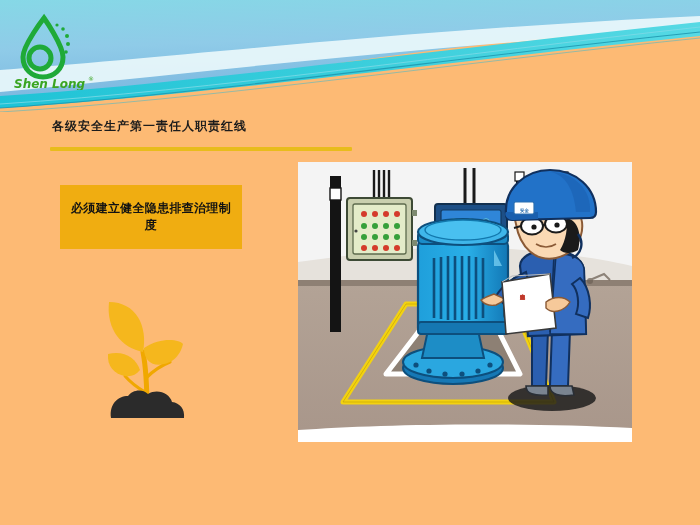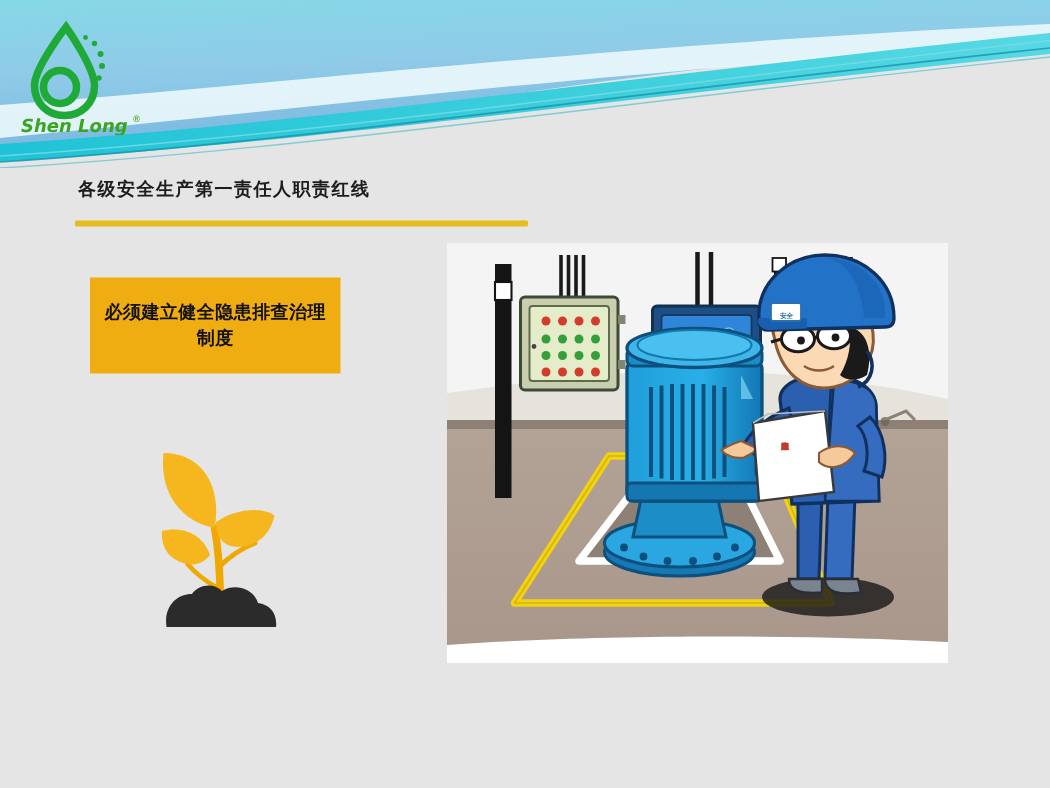--- a/index.html
+++ b/index.html
@@ -1,37 +1,37 @@
 <!DOCTYPE html>
 <html><head>
 <meta charset="utf-8">
 <style>
   html,body{margin:0;padding:0;background:#fff;}
   body{width:700px;height:525px;overflow:hidden;
        font-family:"Liberation Sans","DejaVu Sans",sans-serif;}
 
-  .slide{position:relative;width:700px;height:525px;background:#e5e5e5;overflow:hidden;}
+  .slide{position:relative;width:700px;height:525px;background:#fdba74;overflow:hidden;}
 
   
   .banner{position:absolute;left:0;top:0;width:700px;height:112px;overflow:hidden;}
   .banner svg{display:block;width:700px;height:112px;}
 
   
   .logo{position:absolute;left:10px;top:12px;width:96px;height:78px;}
   .logo svg{display:block;width:96px;height:78px;}
 
   
   .title{position:absolute;left:52px;top:118px;font-size:12px;font-weight:700;
          color:#1c1c1c;letter-spacing:1px;white-space:nowrap;
          font-family:"DejaVu Sans","Liberation Sans",sans-serif;}
   .title-rule{position:absolute;left:50px;top:147px;width:302px;height:4px;
               background:#e8bc1c;border-radius:1px;}
 
   
-  .callout{position:absolute;left:60px;top:185px;width:167px;height:64px;
+  .callout{position:absolute;left:60px;top:185px;width:182px;height:64px;
            background:#f0ad11;display:flex;align-items:center;justify-content:center;
            box-sizing:border-box;padding:20px 8px;}
   .callout-text{font-size:12px;font-weight:700;color:#121212;line-height:1.45;
                 text-align:center;letter-spacing:.3px;
                 font-family:"DejaVu Sans","Liberation Sans",sans-serif;}
 
   
   .sprout{position:absolute;left:86px;top:282px;width:122px;height:136px;}
   .sprout svg{display:block;width:122px;height:136px;}
 

